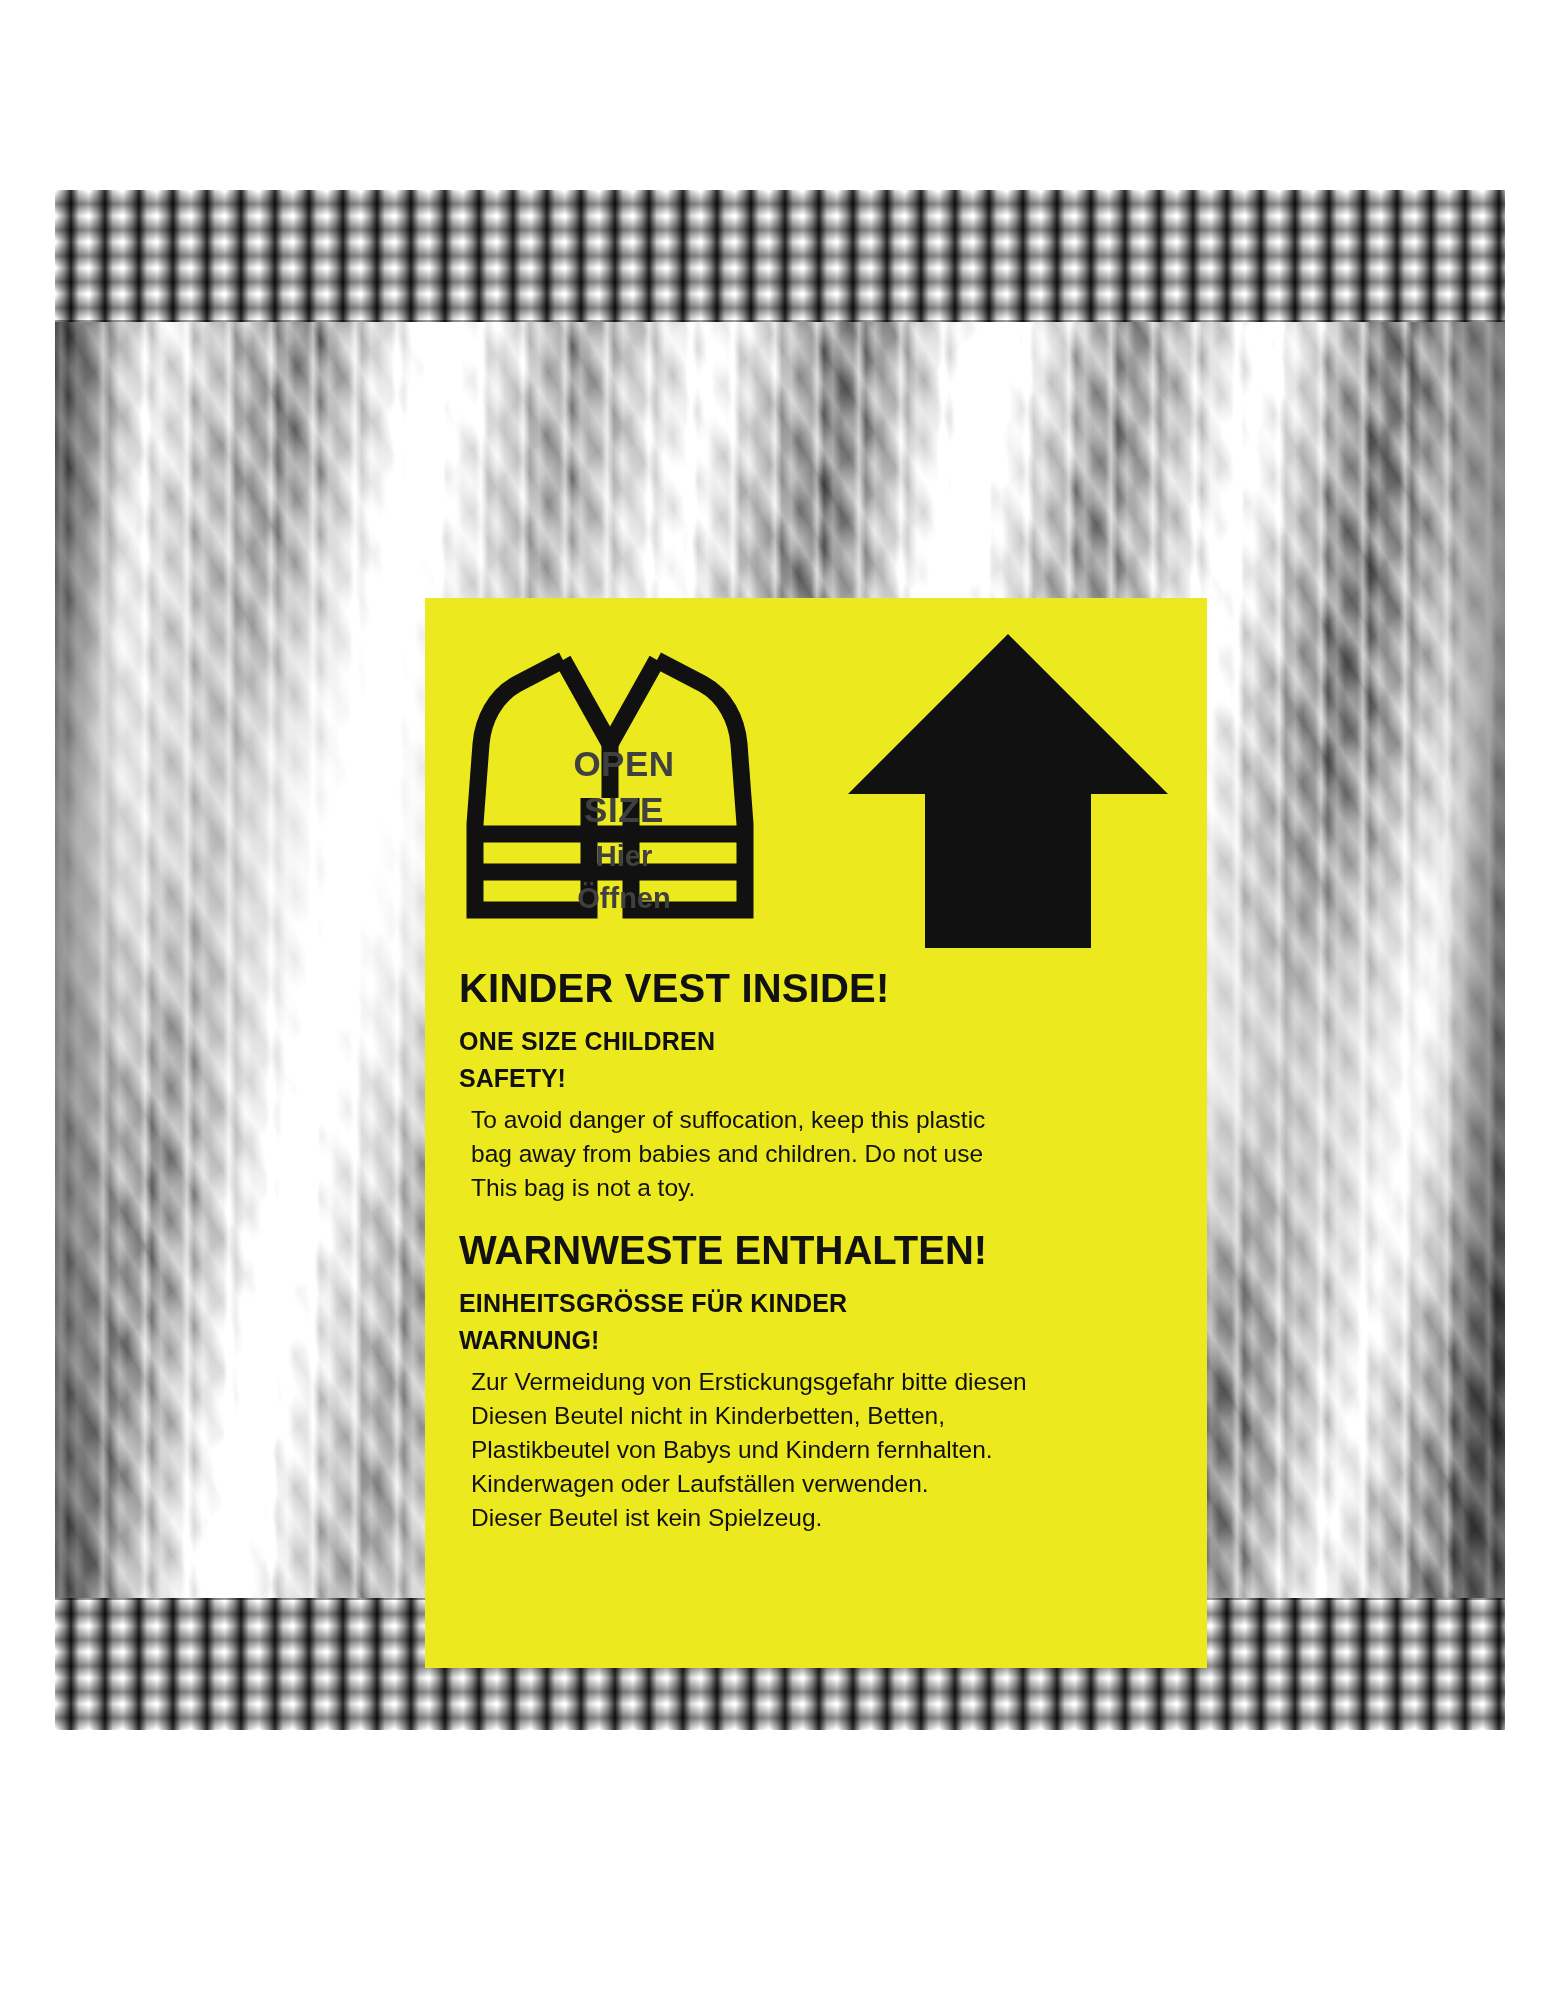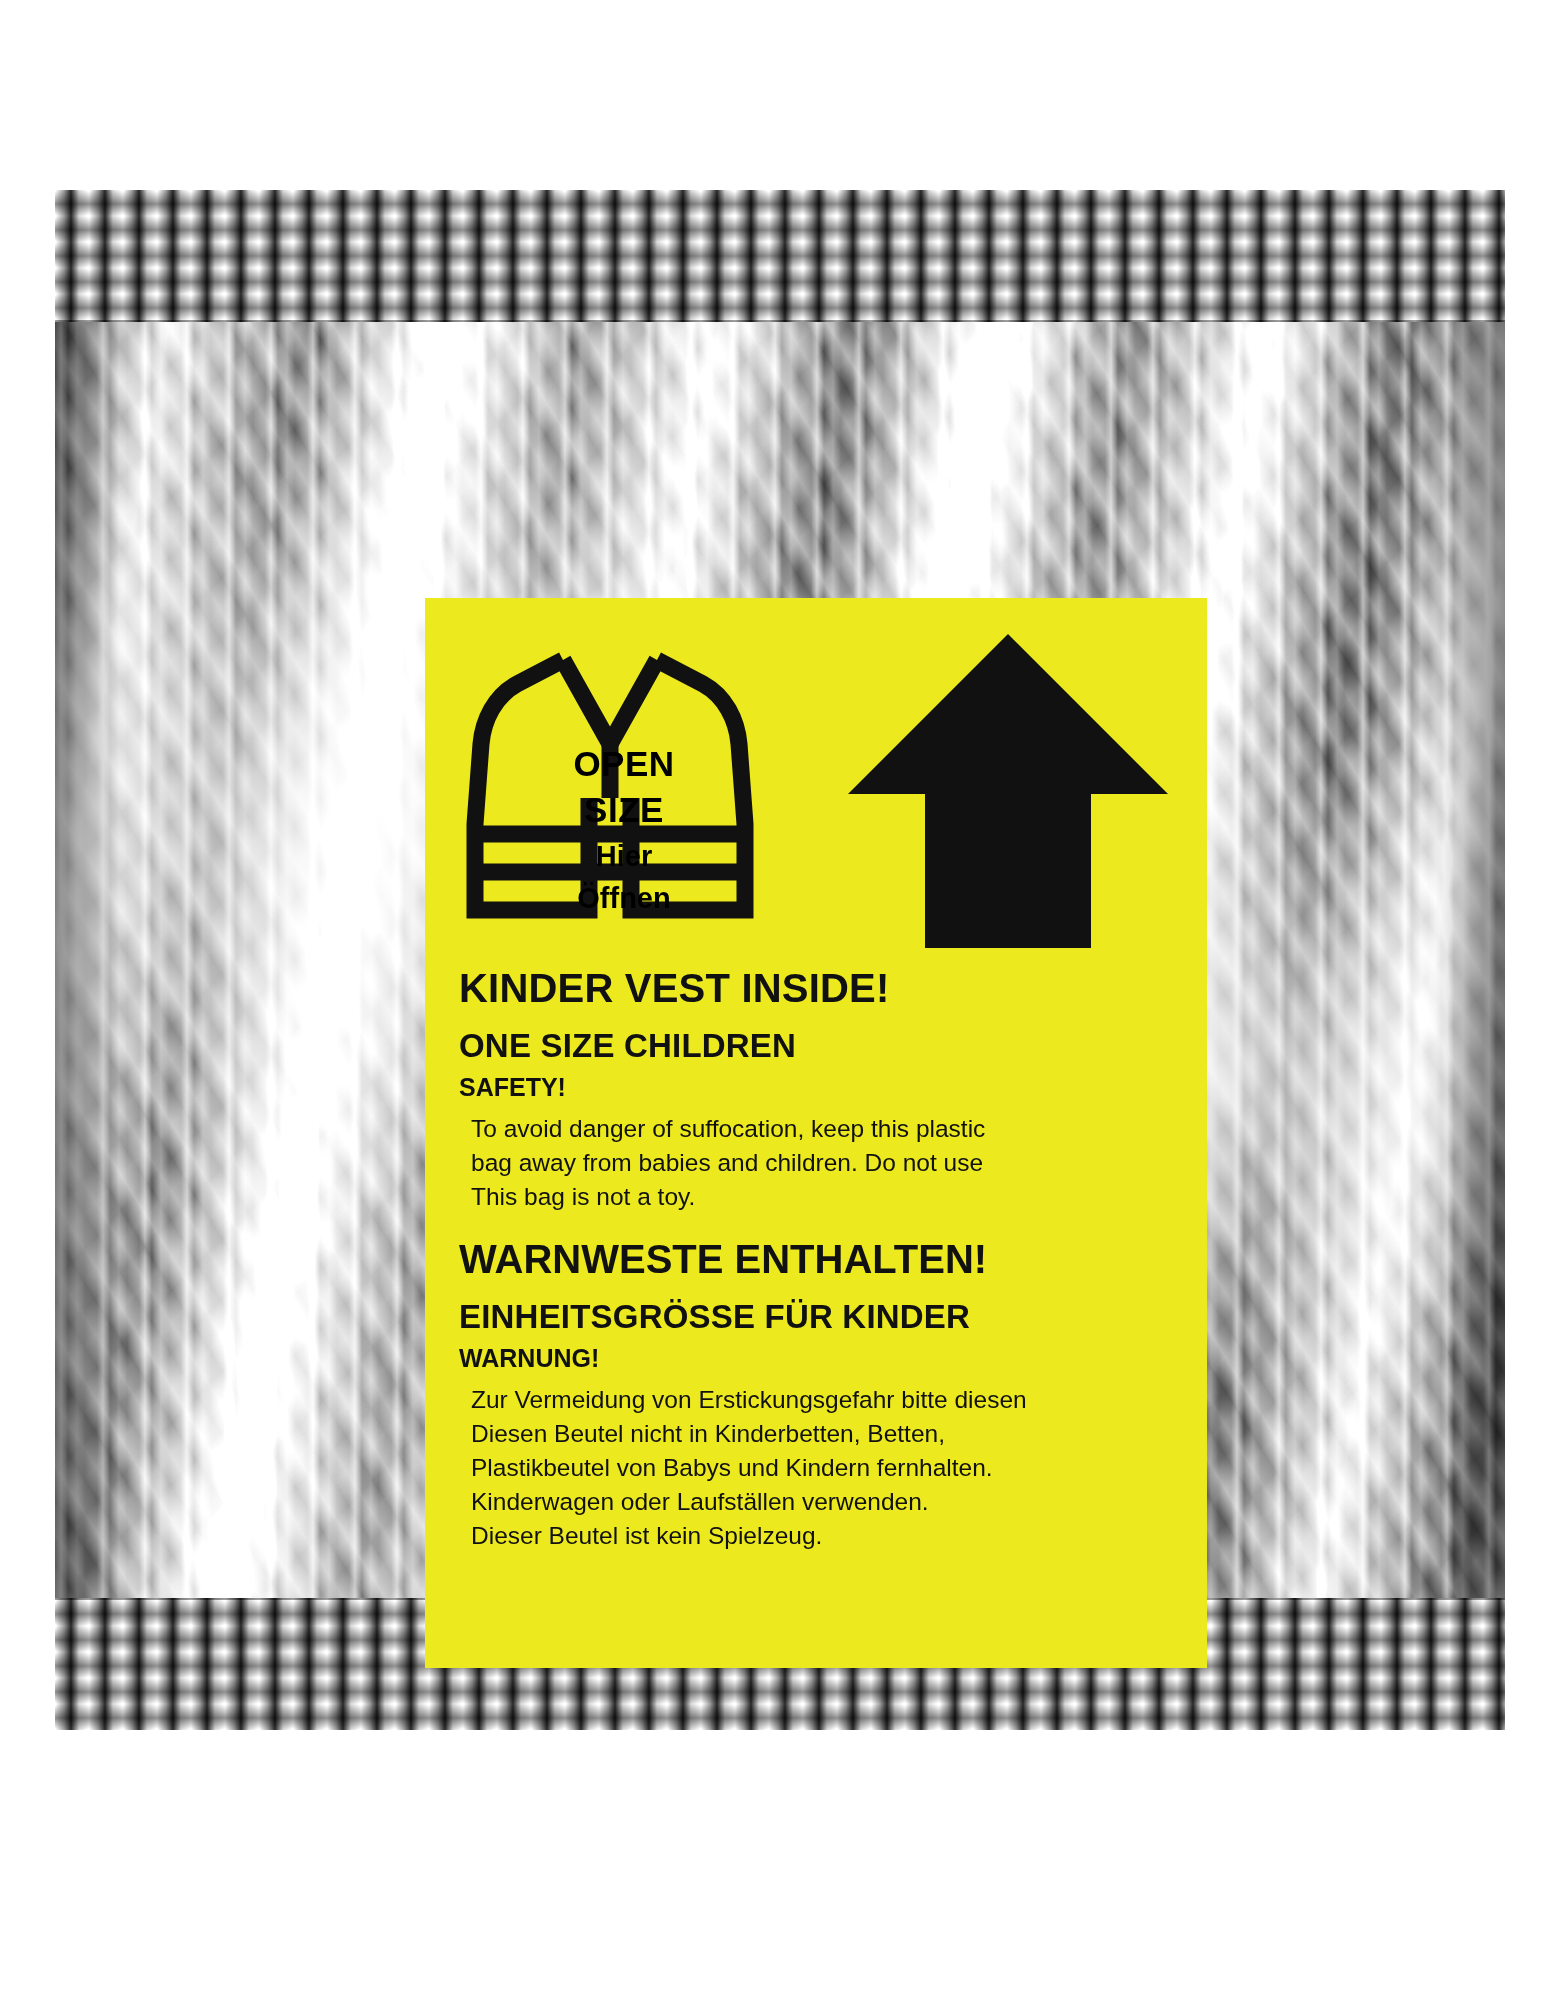--- a/index.html
+++ b/index.html
@@ -127,21 +127,21 @@
     top: 0px;
     width: 330px;
     height: 330px;
   }
   .arrow-text {
     position: absolute;
     left: 0;
     top: 0;
     width: 330px;
     height: 330px;
-    color: #000000;
+    color: #404040;
     text-align: center;
     pointer-events: none;
   }
   .arrow-text .l1 {
     position: absolute;
     top: 118px;
     left: 0; right: 0;
     font-size: 35px;
     font-weight: bold;
     letter-spacing: 0.5px;
@@ -169,21 +169,21 @@
     font-weight: bold;
   }
 
   .headline {
     font-size: 40px;
     font-weight: bold;
     letter-spacing: 0.2px;
     margin: 10px 0 16px 0;
   }
   .sub {
-    font-size: 33px;
+    font-size: 25px;
     font-weight: bold;
     margin: 0 0 8px 0;
     letter-spacing: 0.2px;
   }
   .warnword {
     font-size: 25px;
     font-weight: bold;
     margin: 0 0 10px 0;
   }
   .body {

